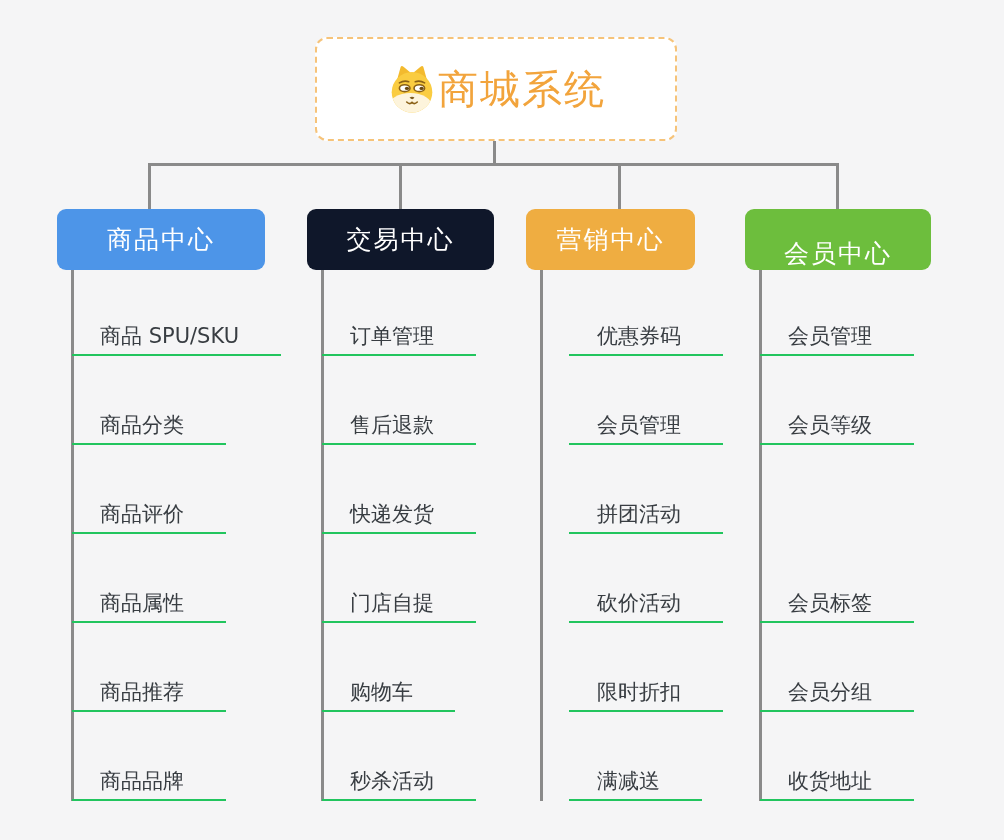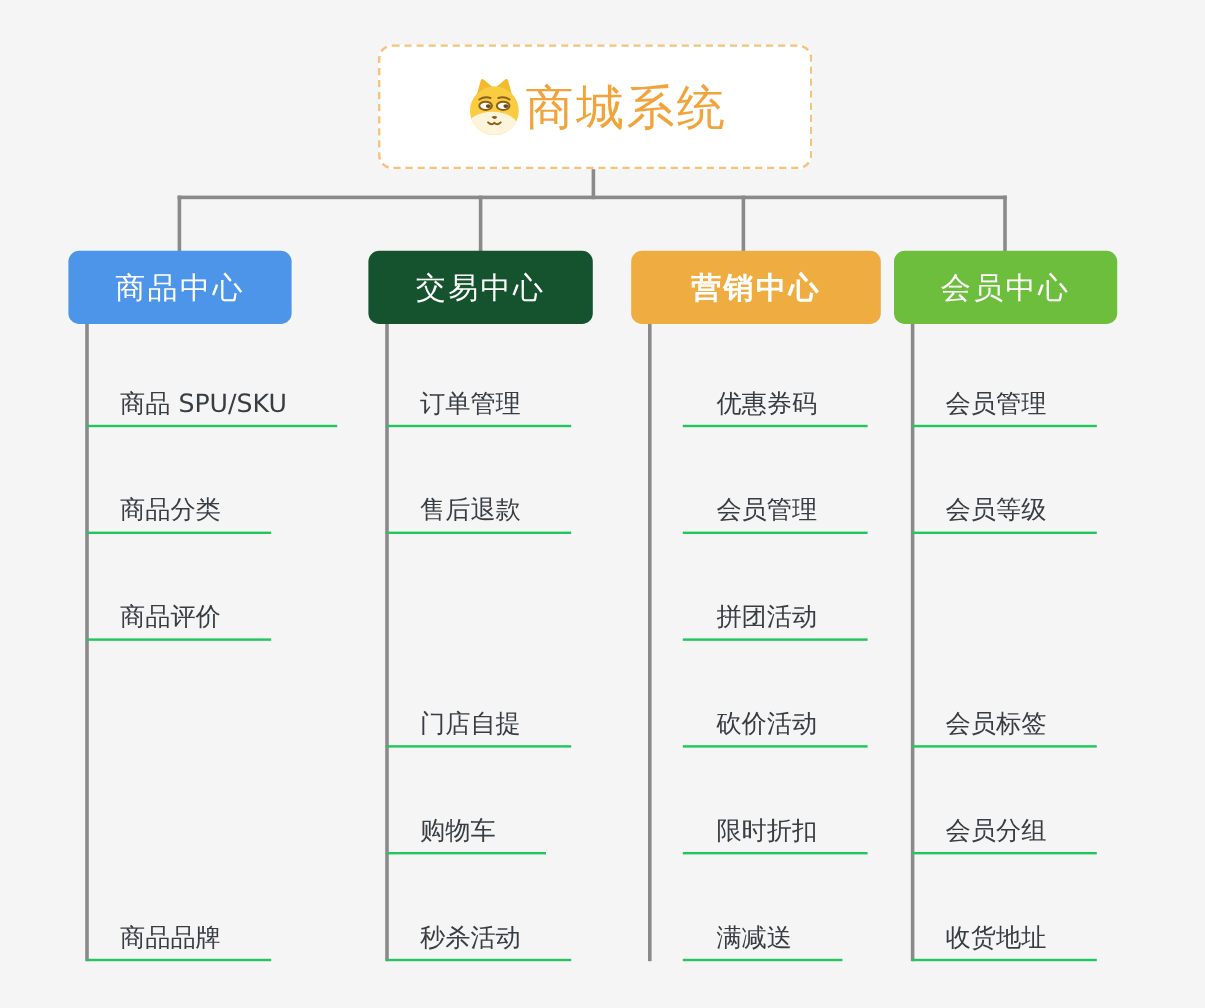--- a/index.html
+++ b/index.html
@@ -26,24 +26,24 @@
     box-sizing:border-box;cursor:pointer;
   }
   .root-title{font-size:40px;color:#f2a43c;letter-spacing:2px;}
 
   
   .branch{
     position:absolute;top:209px;height:61px;border-radius:9px;
     color:#ffffff;font-size:25px;letter-spacing:2px;
     display:flex;align-items:center;justify-content:center;cursor:pointer;
   }
-  .b0{left:57px;width:186px;}
+  .b0{left:57px;width:208px;}
   .b1{left:307px;width:187px;}
-  .b2{left:526px;width:208px;font-weight:bold;}
-  .b3{left:745px;width:186px;}
+  .b2{left:526px;width:169px;}
+  .b3{left:745px;width:186px;align-items:flex-end;}
 
   
   .leaf{
     position:absolute;height:36px;box-sizing:border-box;
     padding:0 42px 4px 28px;border-bottom:2px solid #22c55e;
     font-size:21px;color:#383d42;white-space:nowrap;
     display:flex;align-items:flex-end;cursor:pointer;
   }
   .c0{left:72px}.c1{left:322px}.c2{left:569px}.c3{left:760px}
   .r0{top:320px}.r1{top:409px}.r2{top:498px}.r3{top:587px}.r4{top:676px}.r5{top:765px}
@@ -85,37 +85,40 @@
         <path d="M29 42.5 Q32 40.5 35 42.5 Q32.5 46.5 29 42.5 Z" fill="#7c5a1e"></path>
         <path d="M25.5 48 Q29 51.5 32 48.5 Q35 51.5 38.5 48" stroke="#8a6117" stroke-width="2" fill="none" stroke-linecap="round"></path>
       </svg>
     </span>
     <span class="root-title">商城系统</span>
   </div>
 
   <div class="branch b0" style="background-color: rgb(77, 149, 232);">
     <span>商品中心</span>
   </div>
-  <div class="branch b1" style="background-color: #14532d; align-items: center;">
+  <div class="branch b1" style="background-color: #0f172a; align-items: center;">
     <span>交易中心</span>
   </div>
   <div class="branch b2" style="background-color: rgb(239, 173, 65);">
     <span>营销中心</span>
   </div>
   <div class="branch b3" style="background-color: rgb(109, 190, 61);">
     <span>会员中心</span>
   </div>
 
   <div class="leaf c0 r0">商品 SPU/SKU</div>
   <div class="leaf c0 r1">商品分类</div>
   <div class="leaf c0 r2">商品评价</div>
+  <div class="leaf c0 r3">商品属性</div>
+  <div class="leaf c0 r4">商品推荐</div>
   <div class="leaf c0 r5">商品品牌</div>
 
   <div class="leaf c1 r0">订单管理</div>
   <div class="leaf c1 r1">售后退款</div>
+  <div class="leaf c1 r2">快递发货</div>
   <div class="leaf c1 r3">门店自提</div>
   <div class="leaf c1 r4">购物车</div>
   <div class="leaf c1 r5">秒杀活动</div>
 
   <div class="leaf c2 r0">优惠券码</div>
   <div class="leaf c2 r1">会员管理</div>
   <div class="leaf c2 r2">拼团活动</div>
   <div class="leaf c2 r3">砍价活动</div>
   <div class="leaf c2 r4">限时折扣</div>
   <div class="leaf c2 r5">满减送</div>

